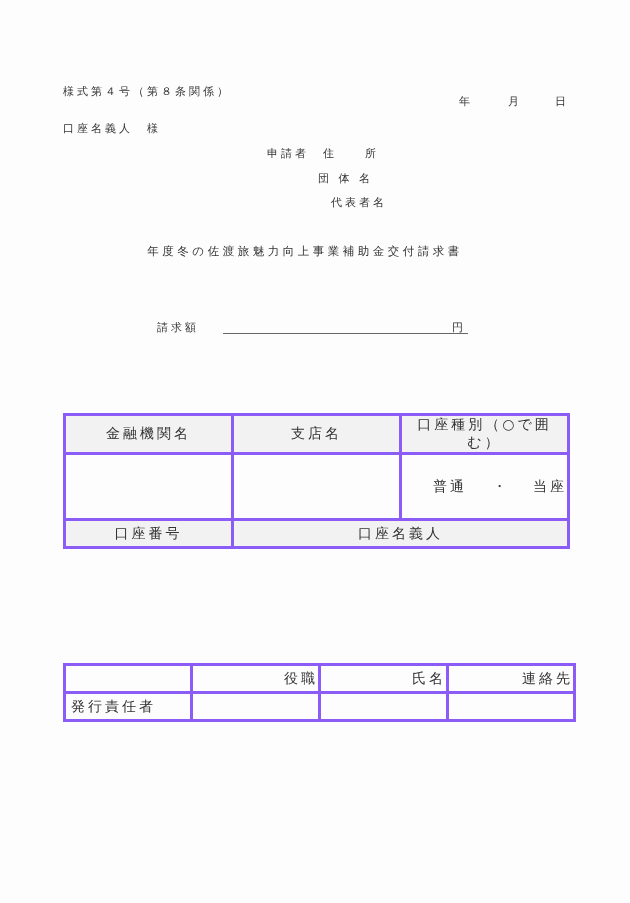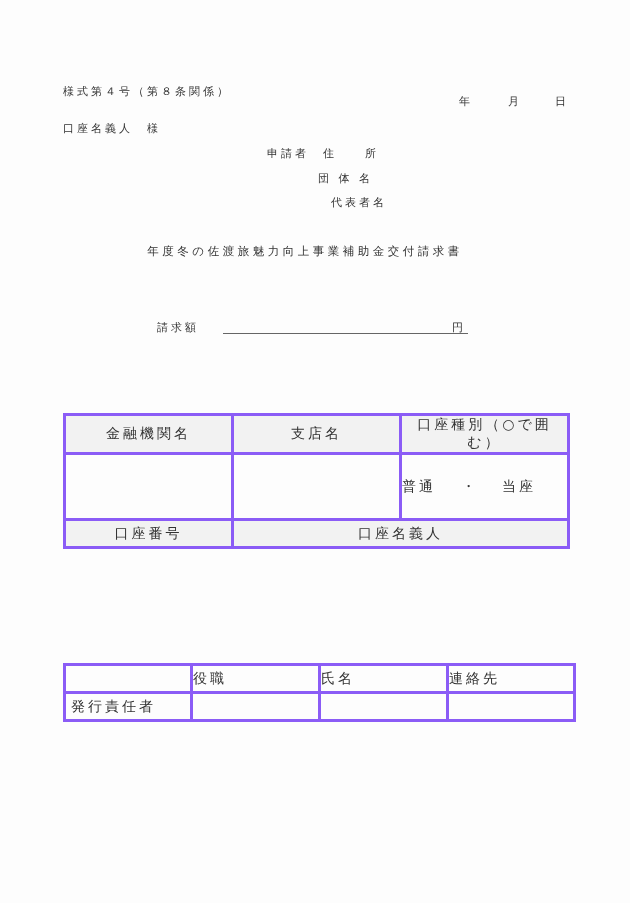--- a/index.html
+++ b/index.html
@@ -21,27 +21,27 @@
   .claim-line { position: absolute; left: 223px; top: 333px; width: 245px; border-bottom: 1px solid #666; }
   .claim-yen { left: 452px; top: 320px; letter-spacing: 0; }
   .bank-heading { left: 63px; top: 416px; }
 
   table { border-collapse: collapse; position: absolute; table-layout: fixed; }
   td { border: 3px solid #8b5cf6; padding: 0; font-size: 14px; letter-spacing: 3px; vertical-align: middle; }
   .t1 { left: 63px; top: 413px; width: 504px; border: 1.5px solid #777; }
   .t1 .hdr td { background: #f2f2f2; height: 25px; text-align: center; }
   .t1 .data1 td { height: 63px; }
   .t1 .data2 td { height: 82px; vertical-align: top; }
-  .acct-type { text-align: left; }
+  .acct-type { text-align: right; }
   .acct-type span { display: inline-block; }
   .furigana { padding: 6px 0 0 10px !important; }
 
   .t2 { left: 63px; top: 663px; width: 510px; border: 1.5px solid #777; }
   .t2 td { height: 25px; }
-  .t2 .hdr td { text-align: left; }
+  .t2 .hdr td { text-align: right; }
   .t2 .rowlabel { padding-left: 5px; margin-top: 35px; }
 </style>
 </head>
 <body>
 
 <div class="abs form-no">様式第４号（第８条関係）</div>
 <div class="abs date">
   <span style="left:0">年</span>
   <span style="left:49px">月</span>
   <span style="left:96px">日</span>

